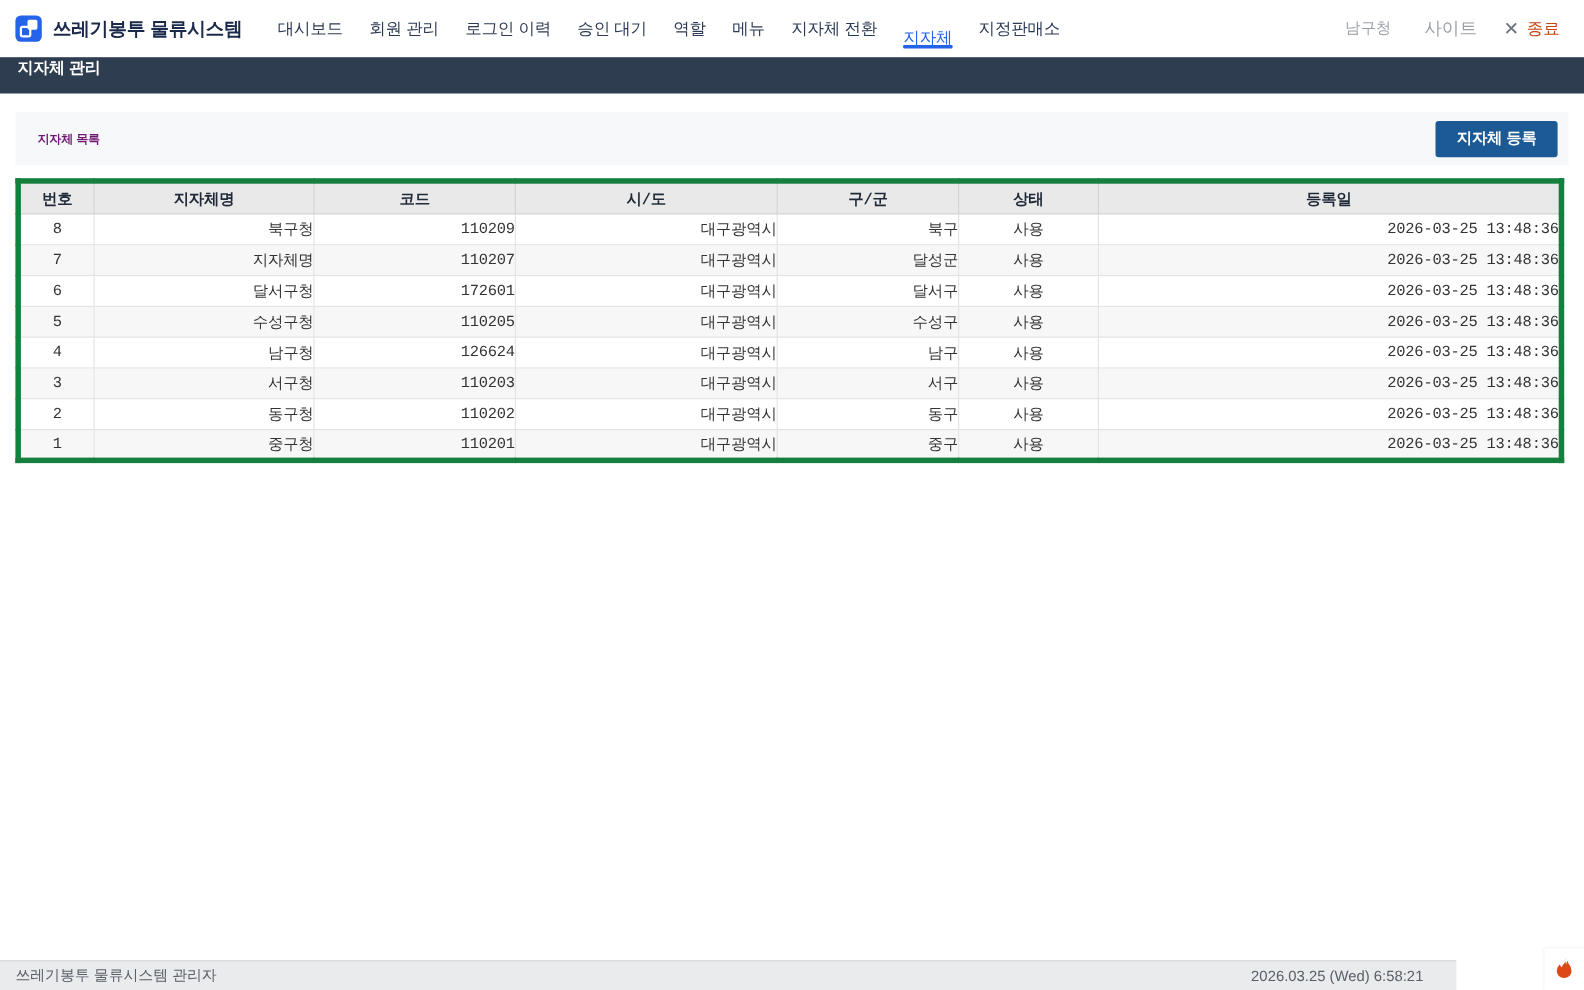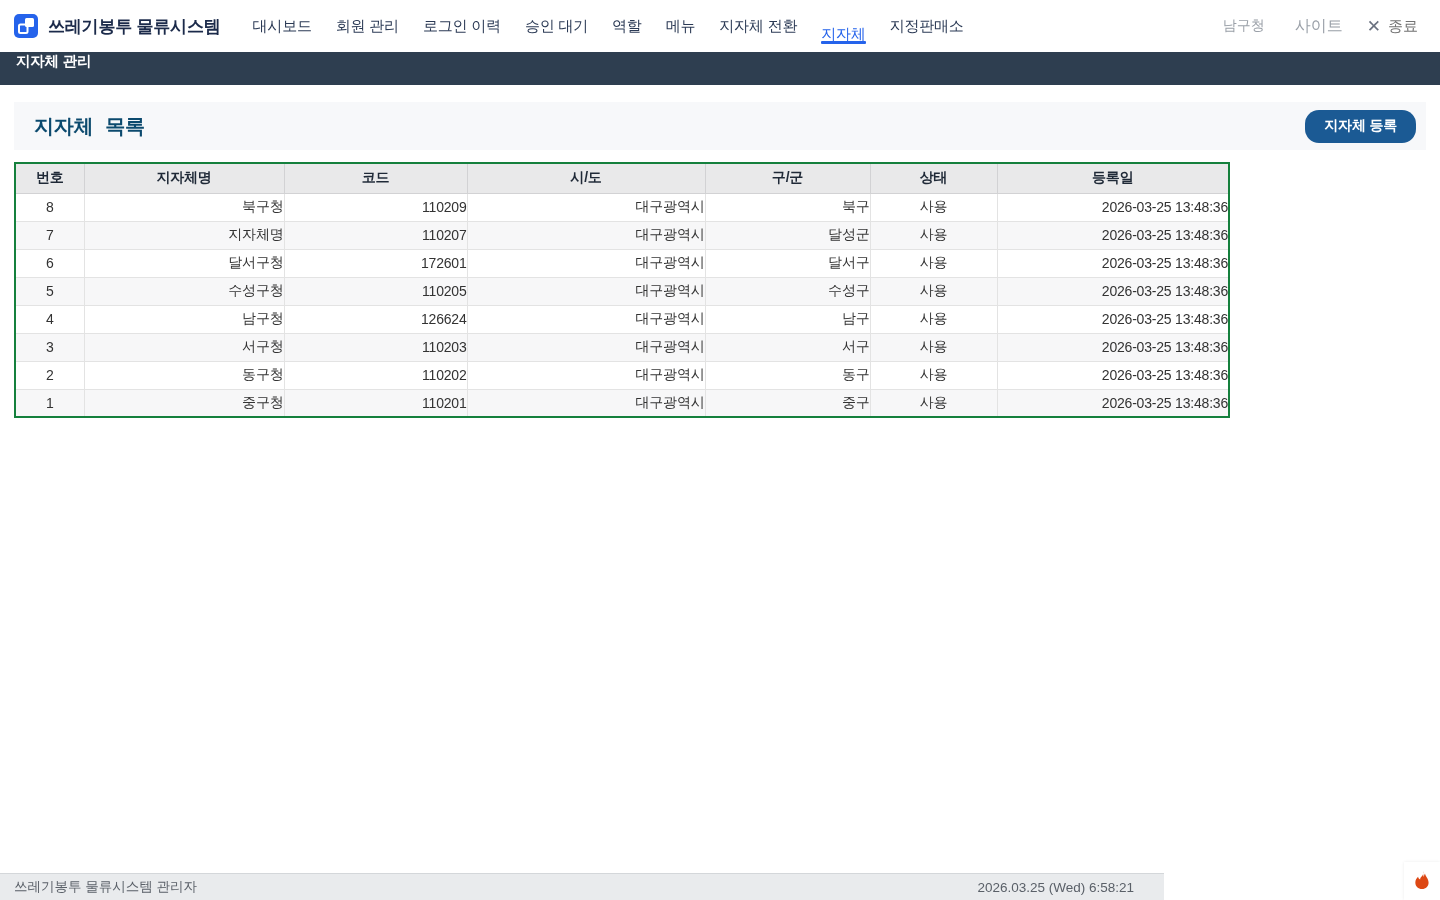--- a/index.html
+++ b/index.html
@@ -33,69 +33,68 @@
   .nav-item.active { color: #2563eb; margin-top: 17px; }
   .nav-item.active::after {
     content: ""; position: absolute; left: 12px; right: 12px; bottom: 7px;
     height: 3px; background: #2563eb; border-radius: 1px;
   }
   .topbar-right { margin-left: auto; display: flex; align-items: center; }
   .org-label { font-size: 14px; color: #9aa0a8; }
   .site-link { font-size: 16px; color: #9aa0a8; margin-left: 30px; cursor: pointer; }
   .exit-group { display: flex; align-items: center; margin-left: 24px; cursor: pointer; }
   .close-x { font-size: 17px; color: #6b7280; line-height: 1; }
-  .exit-label { font-size: 15px; color: #737373; margin-left: 7px; }
+  .exit-label { font-size: 15px; color: #c2410c; margin-left: 7px; }
 
   
   .page-header {
     height: 33px; background: #2e3e50; color: #ffffff;
     display: flex; align-items: flex-start; padding-left: 16px;
     font-size: 14.5px; font-weight: 600; letter-spacing: -0.2px;
   }
 
   
   .toolbar {
     margin: 17px 14px 0 14px; height: 48px; background: #f7f8fa;
     display: flex; align-items: center; justify-content: space-between;
     padding: 0 10px;
   }
   .toolbar-title {
-    font-size: 20px; font-weight: 700; color: #0c4a6e; padding-left: 10px;
+    font-size: 11px; font-weight: 700; color: #701a75; padding-left: 10px;
     letter-spacing: -0.2px;
-    font-family: Liberation Mono, monospace;
   }
   .register-btn {
-    background: #1b5a94; color: #ffffff; border: none; border-radius: 14px;
+    background: #1b5a94; color: #ffffff; border: none; border-radius: 3px;
     font-family: "Liberation Sans", sans-serif;
     font-size: 14px; font-weight: 600; padding: 0 19px; height: 33px;
     cursor: pointer; letter-spacing: -0.2px;
   }
 
   
   .table-wrap { margin: 12px 18px 0 14px; }
   table.gov-table {
-    width: 1216px; border-collapse: collapse; table-layout: fixed;
-    border: 2px solid #15803d; font-size: 14px;
+    width: 1408px; border-collapse: collapse; table-layout: fixed;
+    border: 5px solid #15803d; font-size: 14px; font-family: Liberation Mono, monospace;
   }
   .gov-table th {
     background: #e9e9ea; color: #1f2937; font-weight: 700;
     height: 30px; text-align: center;
     border: 1px solid #d2d2d4; letter-spacing: -0.2px;
   }
   .gov-table td {
     height: 28px; color: #333333; background: #ffffff;
     border-right: 1px solid #e3e3e3; border-bottom: 1px solid #e3e3e3;
     padding: 0 0 0 16px; text-align: right; letter-spacing: -0.2px;
   }
   .gov-table td.center { text-align: center; padding: 0; }
   .gov-table tr.zebra td { background: #f7f7f8; }
 
   
   .footer {
-    position: absolute; left: 0; bottom: 0; width: 1164px; height: 27px;
+    position: absolute; left: 0; bottom: 0; width: 1324px; height: 27px;
     background: #e9ebed; border-top: 1px solid #d4d7da;
     display: flex; align-items: center; justify-content: space-between;
     padding: 0 30px 0 14px; font-size: 13.5px; color: #5a6068;
   }
   .debug-toggle {
     position: absolute; right: 0; bottom: 0; width: 36px; height: 38px;
     background: #ffffff; display: flex; align-items: center; justify-content: center;
     cursor: pointer; box-shadow: 0 0 3px rgba(0,0,0,0.08);
   }
 </style>

